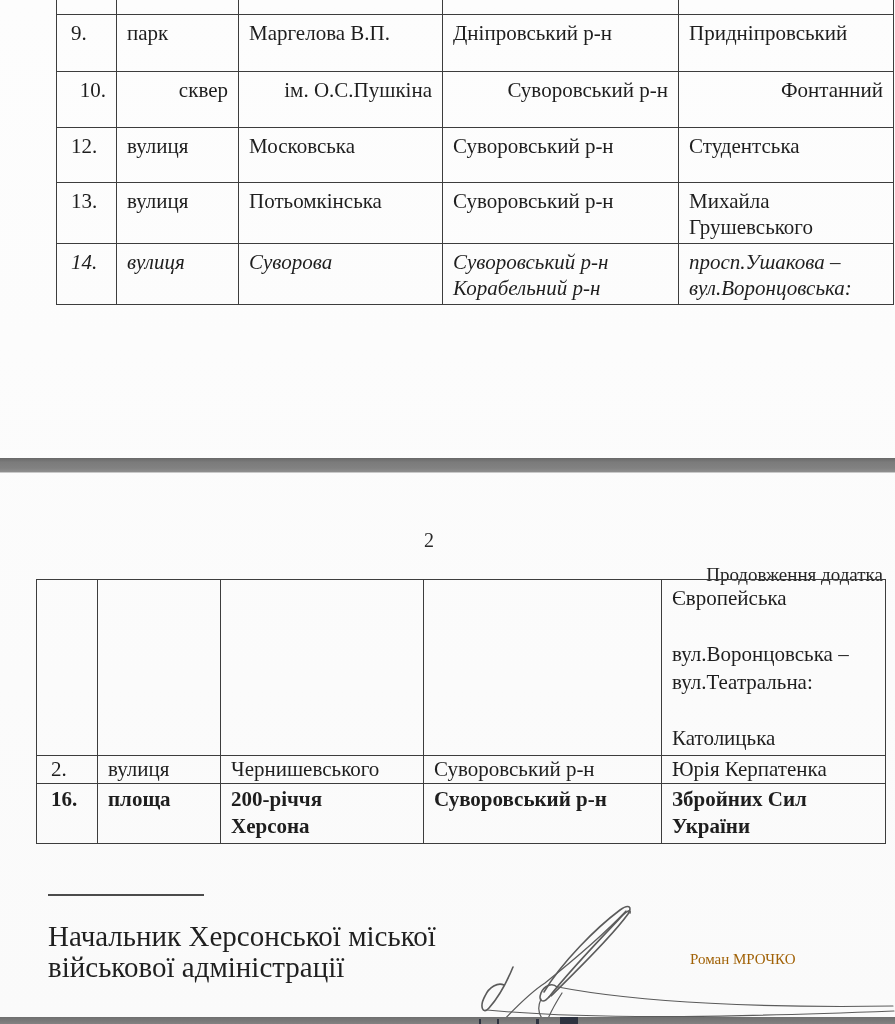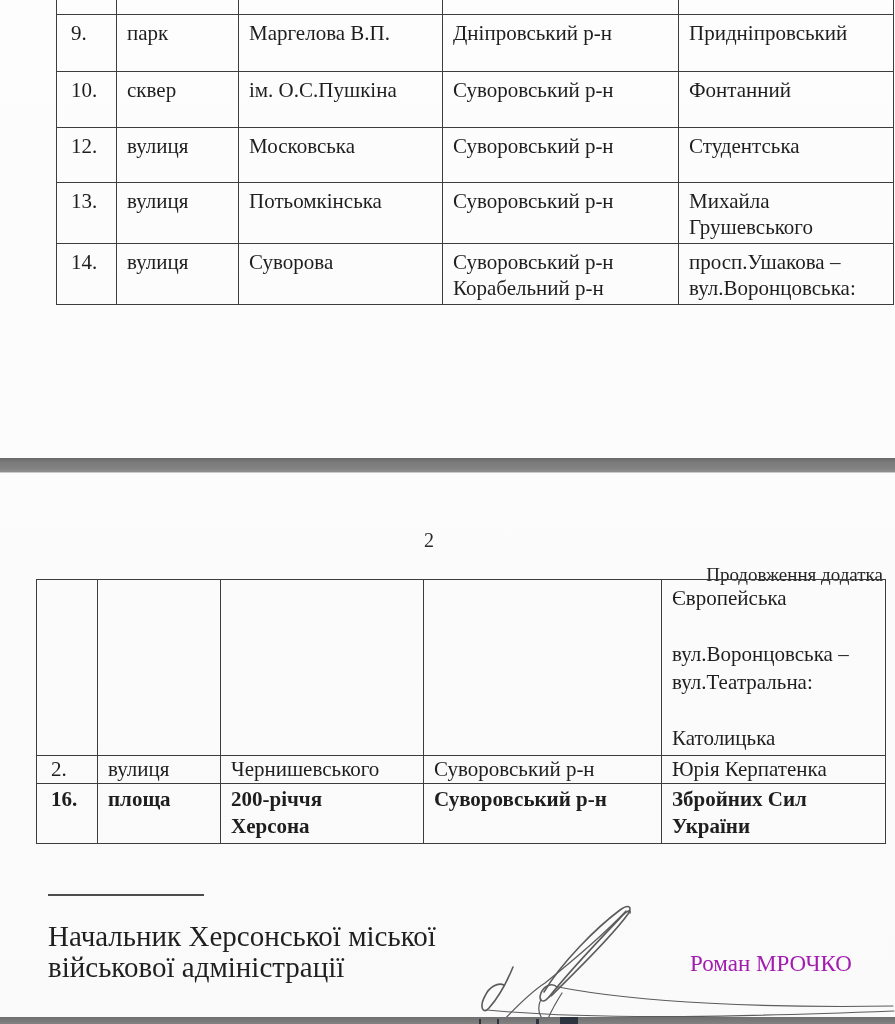--- a/index.html
+++ b/index.html
@@ -21,25 +21,25 @@
     font-size:21px;line-height:26px;
     padding:5px 10px 3px 10px;
     white-space:pre-line;
     color:#1e1e1e;
   }
   table.doc td.num{padding-left:14px;}
   
   #table1{left:56px;top:0;width:837px;}
   #table1 tr.stub td{border-top:none;height:14px;padding:0;}
   #table1 tr.r9  td{height:57px;}
-  #table1 tr.r10 td{height:56px;}
+  #table1 tr.r10 td{height:56px;text-align:right;}
   #table1 tr.r11 td{height:57px;}
   #table1 tr.r12 td{height:55px;}
   #table1 tr.r13 td{height:55px;}
-  #table1 tr.r14 td{height:58px;}
+  #table1 tr.r14 td{height:58px;font-style:italic;}
   
   #table2{left:36px;top:579px;width:849px;}
   #table2 tr.cont td{height:172px;line-height:28px;padding-top:4px;}
   #table2 tr.r15 td{height:28px;padding-top:1px;padding-bottom:1px;line-height:25px;}
   #table2 tr.r16 td{height:58px;padding-top:2px;line-height:27px;font-weight:bold;}
   
   .divider-bar{
     position:absolute;left:0;width:895px;height:14px;top:458px;
     background:linear-gradient(180deg,#686868,#7b7b7b 30%,#818181 72%,#8f8f8f);
     border-bottom:1px solid #c9c9c9;
@@ -53,21 +53,21 @@
   .page-number{position:absolute;left:424px;top:529px;font-size:20px;color:#2a2a2a;}
   .continuation-note{
     position:absolute;right:12px;top:555px;font-size:19px;color:#242424;margin-top:9px;
   }
   
   .sign-line{position:absolute;left:48px;top:894px;width:156px;height:2px;background:#4c4c4c;}
   .official-title{
     position:absolute;left:48px;top:921px;font-size:29px;line-height:31px;
     white-space:pre-line;color:#1f1f1f;
   }
-  .official-name{position:absolute;left:690px;top:951px;font-size:23px;color:#a21caf;}
+  .official-name{position:absolute;left:690px;top:951px;font-size:15px;color:#a16207;}
   .signature-svg{position:absolute;left:455px;top:893px;width:440px;height:131px;}
 </style>
 </head>
 <body>
 
 <div class="page-surface"></div>
 
 <table class="doc" id="table1">
   <colgroup>
     <col style="width:60px">

